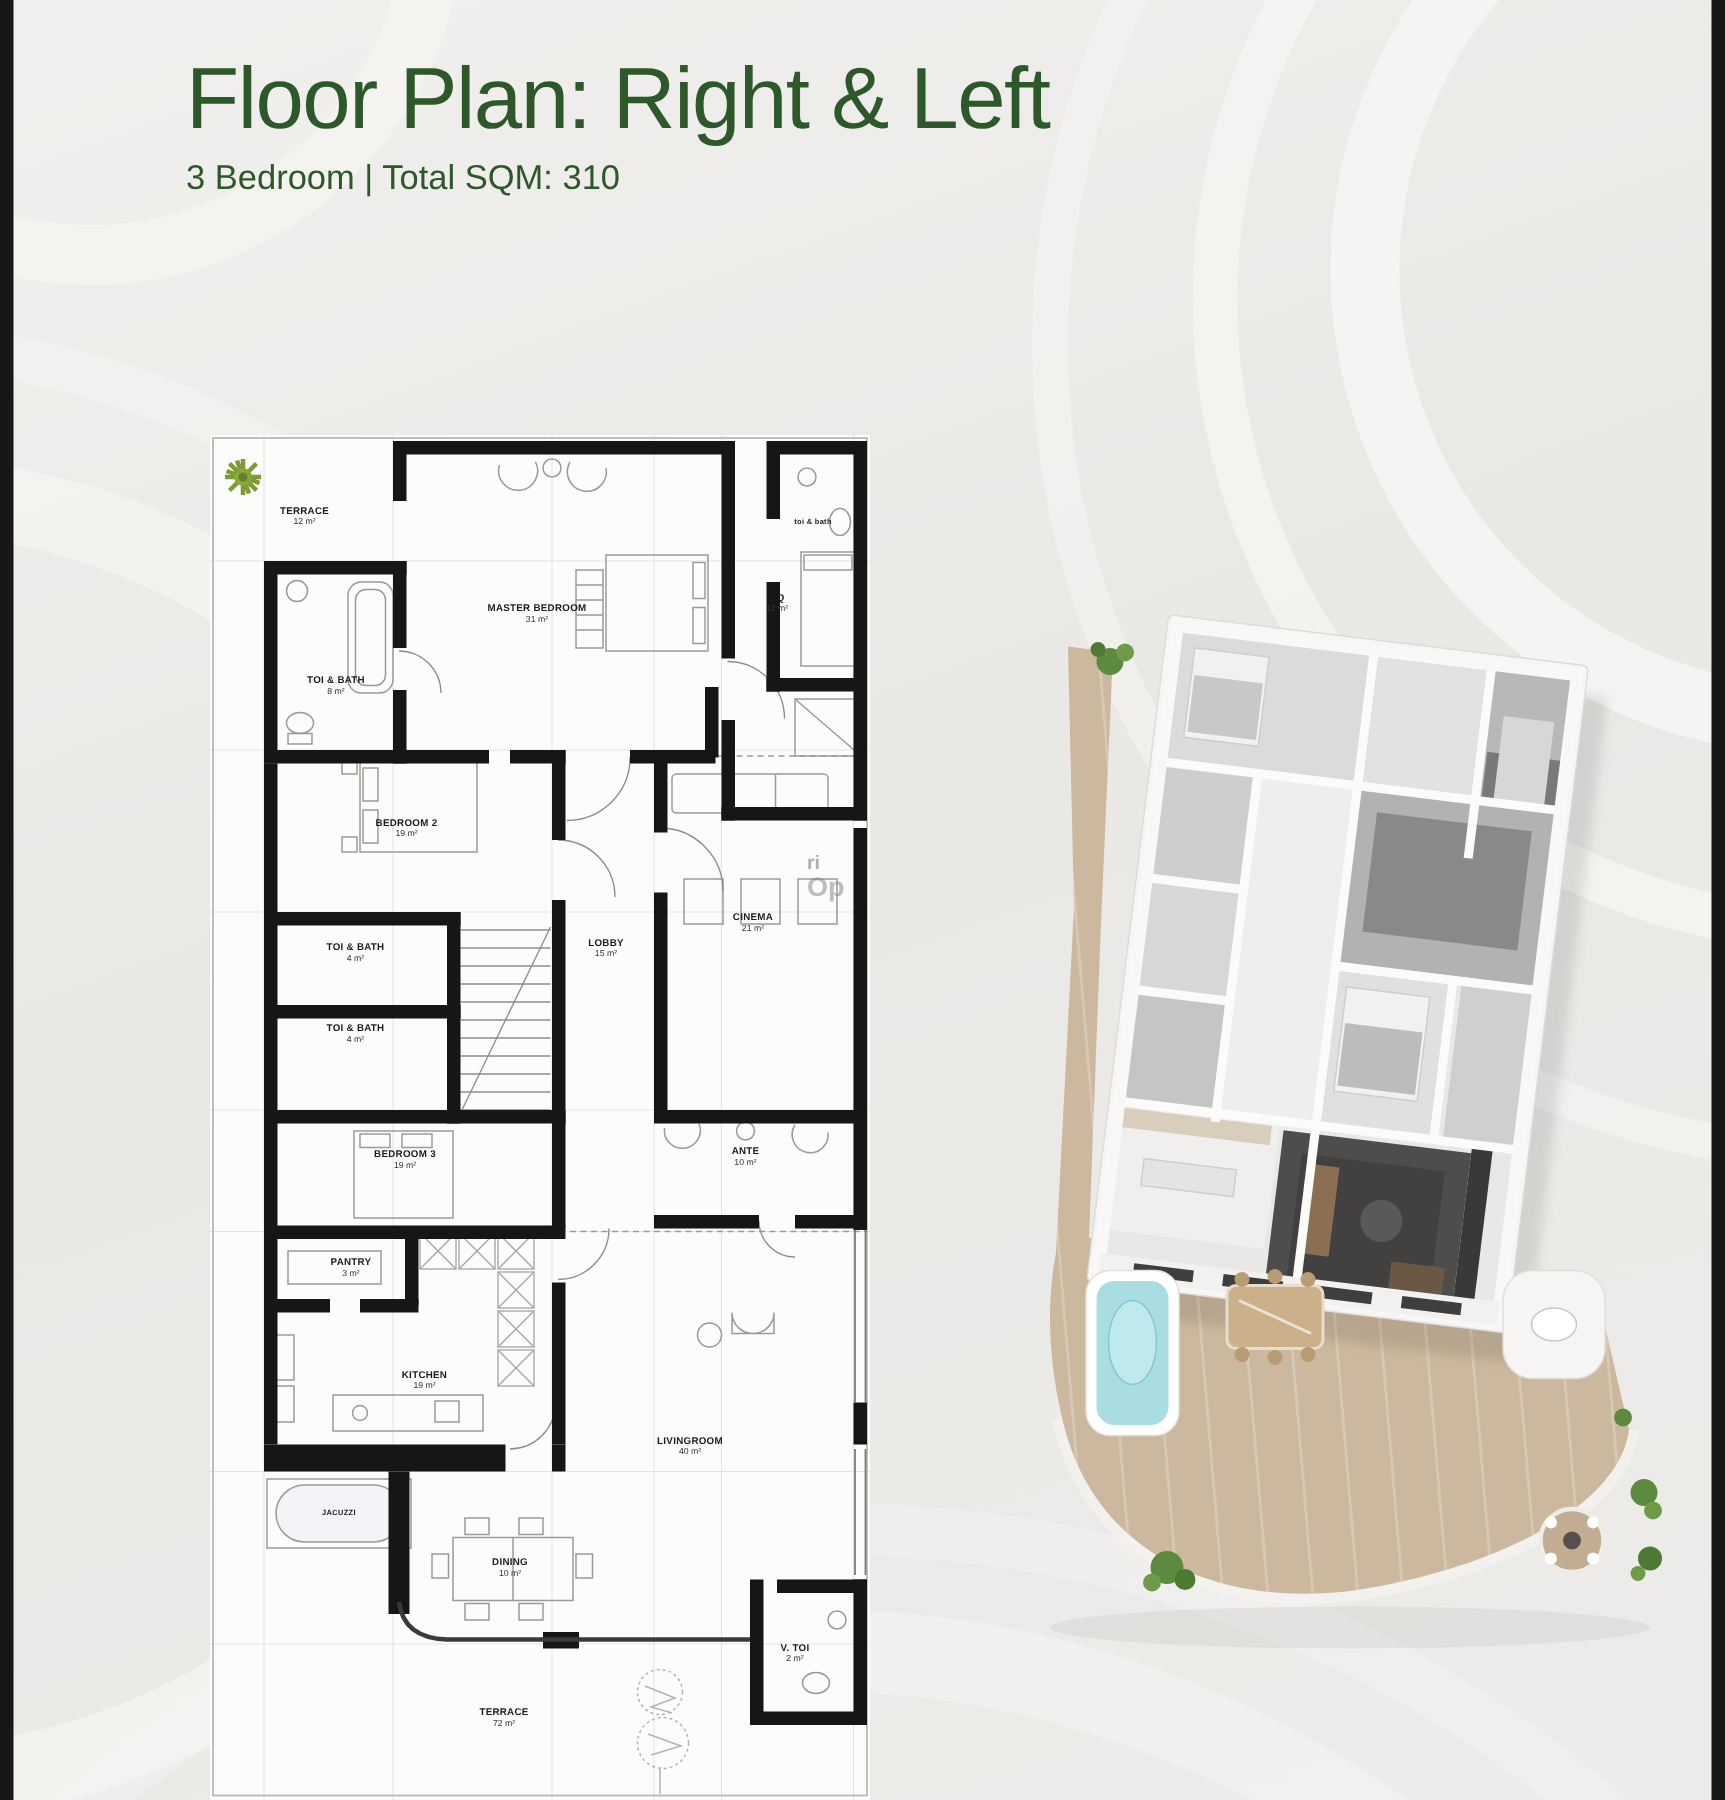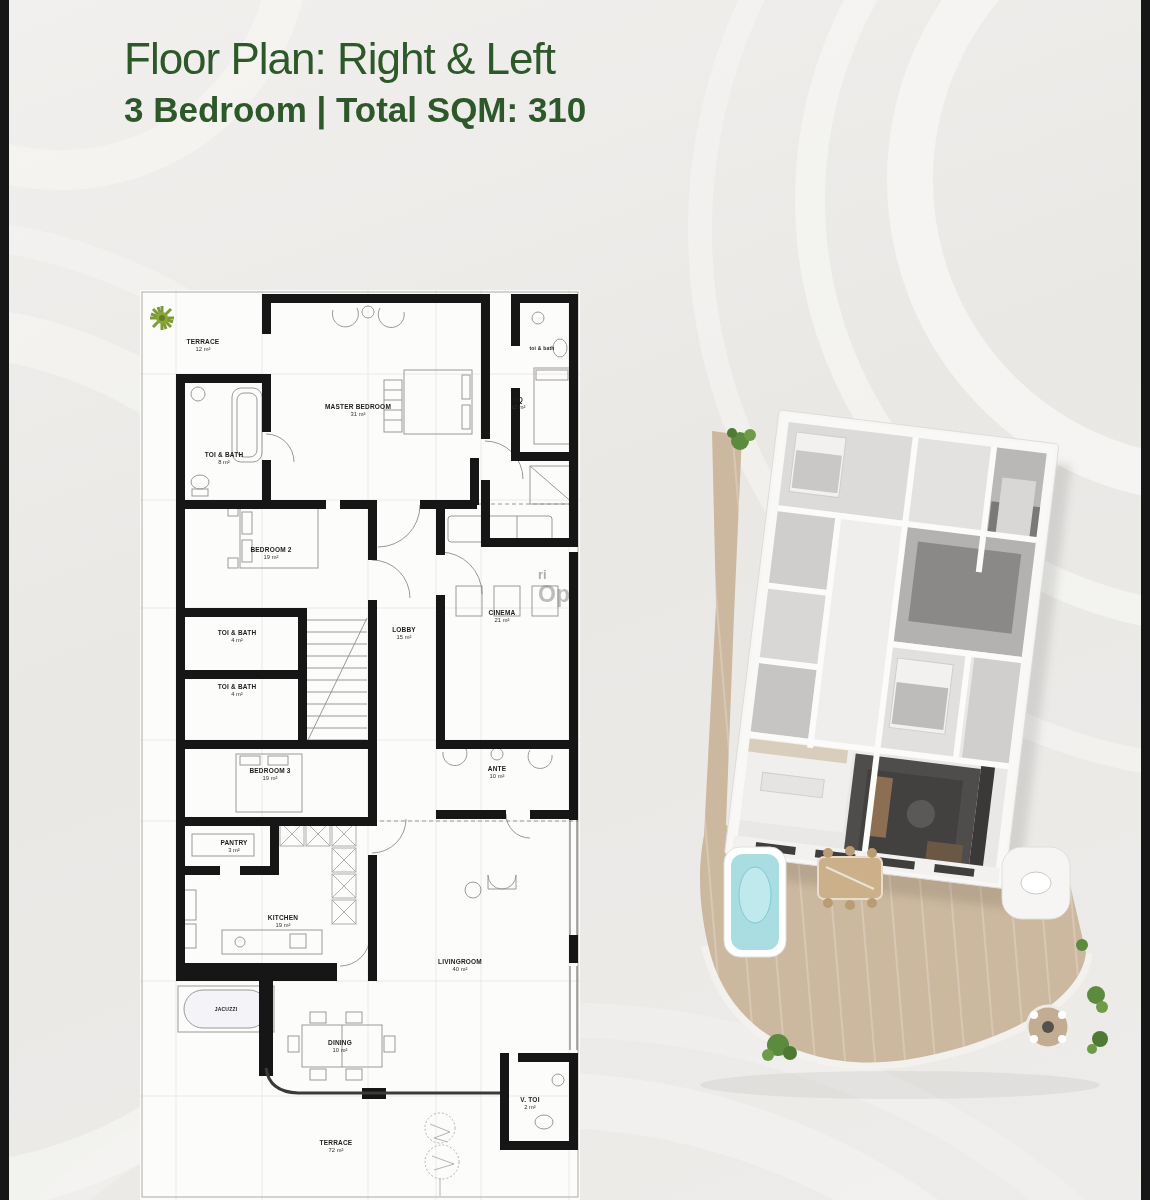--- a/index.html
+++ b/index.html
@@ -3,32 +3,32 @@
 <meta charset="utf-8">
 <style>
   html,body{margin:0;padding:0;}
   body{width:1150px;height:1200px;overflow:hidden;font-family:"Liberation Sans",sans-serif;}
   .page{position:relative;width:1150px;height:1200px;background:linear-gradient(160deg,#f1f0ee 0%,#eae8e5 45%,#edecea 100%);overflow:hidden;}
   .edge{position:absolute;top:0;width:9px;height:1200px;background:#181718;z-index:5;}
   .edge.left{left:0;}
   .edge.right{right:0;}
   .bg-swirls{position:absolute;left:0;top:0;z-index:0;}
   .header{position:absolute;left:124px;top:36px;z-index:2;}
-  .title{margin:0;font-size:44px;font-weight:500;letter-spacing:-1px;color:#2d5829;line-height:1.05;}
-  .subtitle{margin:8px 0 16px 0;font-size:35px;font-weight:700;color:#2d5829;letter-spacing:0;}
+  .title{margin:0;font-size:58px;font-weight:500;letter-spacing:-1px;color:#2d5829;line-height:1.05;}
+  .subtitle{margin:8px 0 16px 0;font-size:23px;font-weight:400;color:#2d5829;letter-spacing:0;}
   .plan2d{position:absolute;left:140px;top:290px;width:440px;height:1050px;z-index:2;background:#fcfcfb;}
   .plan2d svg{position:absolute;left:0;top:0;}
   .rlabel{position:absolute;transform:translate(-50%,-50%);text-align:center;line-height:1.2;z-index:3;white-space:nowrap;}
   .rname{display:block;font-size:6.5px;font-weight:bold;color:#1c1c1c;letter-spacing:.2px;}
   .rarea{display:block;font-size:5.8px;color:#333;}
   .rlabel.tiny .rname{font-size:5px;}
   .rlabel.tiny .rarea{font-size:4.6px;}
   .watermark{position:absolute;left:398px;top:278px;z-index:4;color:rgba(110,110,110,.55);font-weight:bold;line-height:1.1;}
   .watermark .w1{display:block;font-size:13px;}
-  .watermark .w2{display:block;font-size:23px;color:rgba(125,125,125,.5);}
+  .watermark .w2{display:block;font-size:18px;color:rgba(125,125,125,.5);}
   .render3d{position:absolute;left:650px;top:405px;width:470px;height:715px;z-index:2;}
 </style>
 </head>
 <body>
 
 <div class="page">
 
   <svg class="bg-swirls" width="1150" height="1200">
     <g fill="none" stroke="#f7f6f4">
       <circle cx="1210" cy="180" r="300" stroke-width="46" opacity="0.85"></circle>

